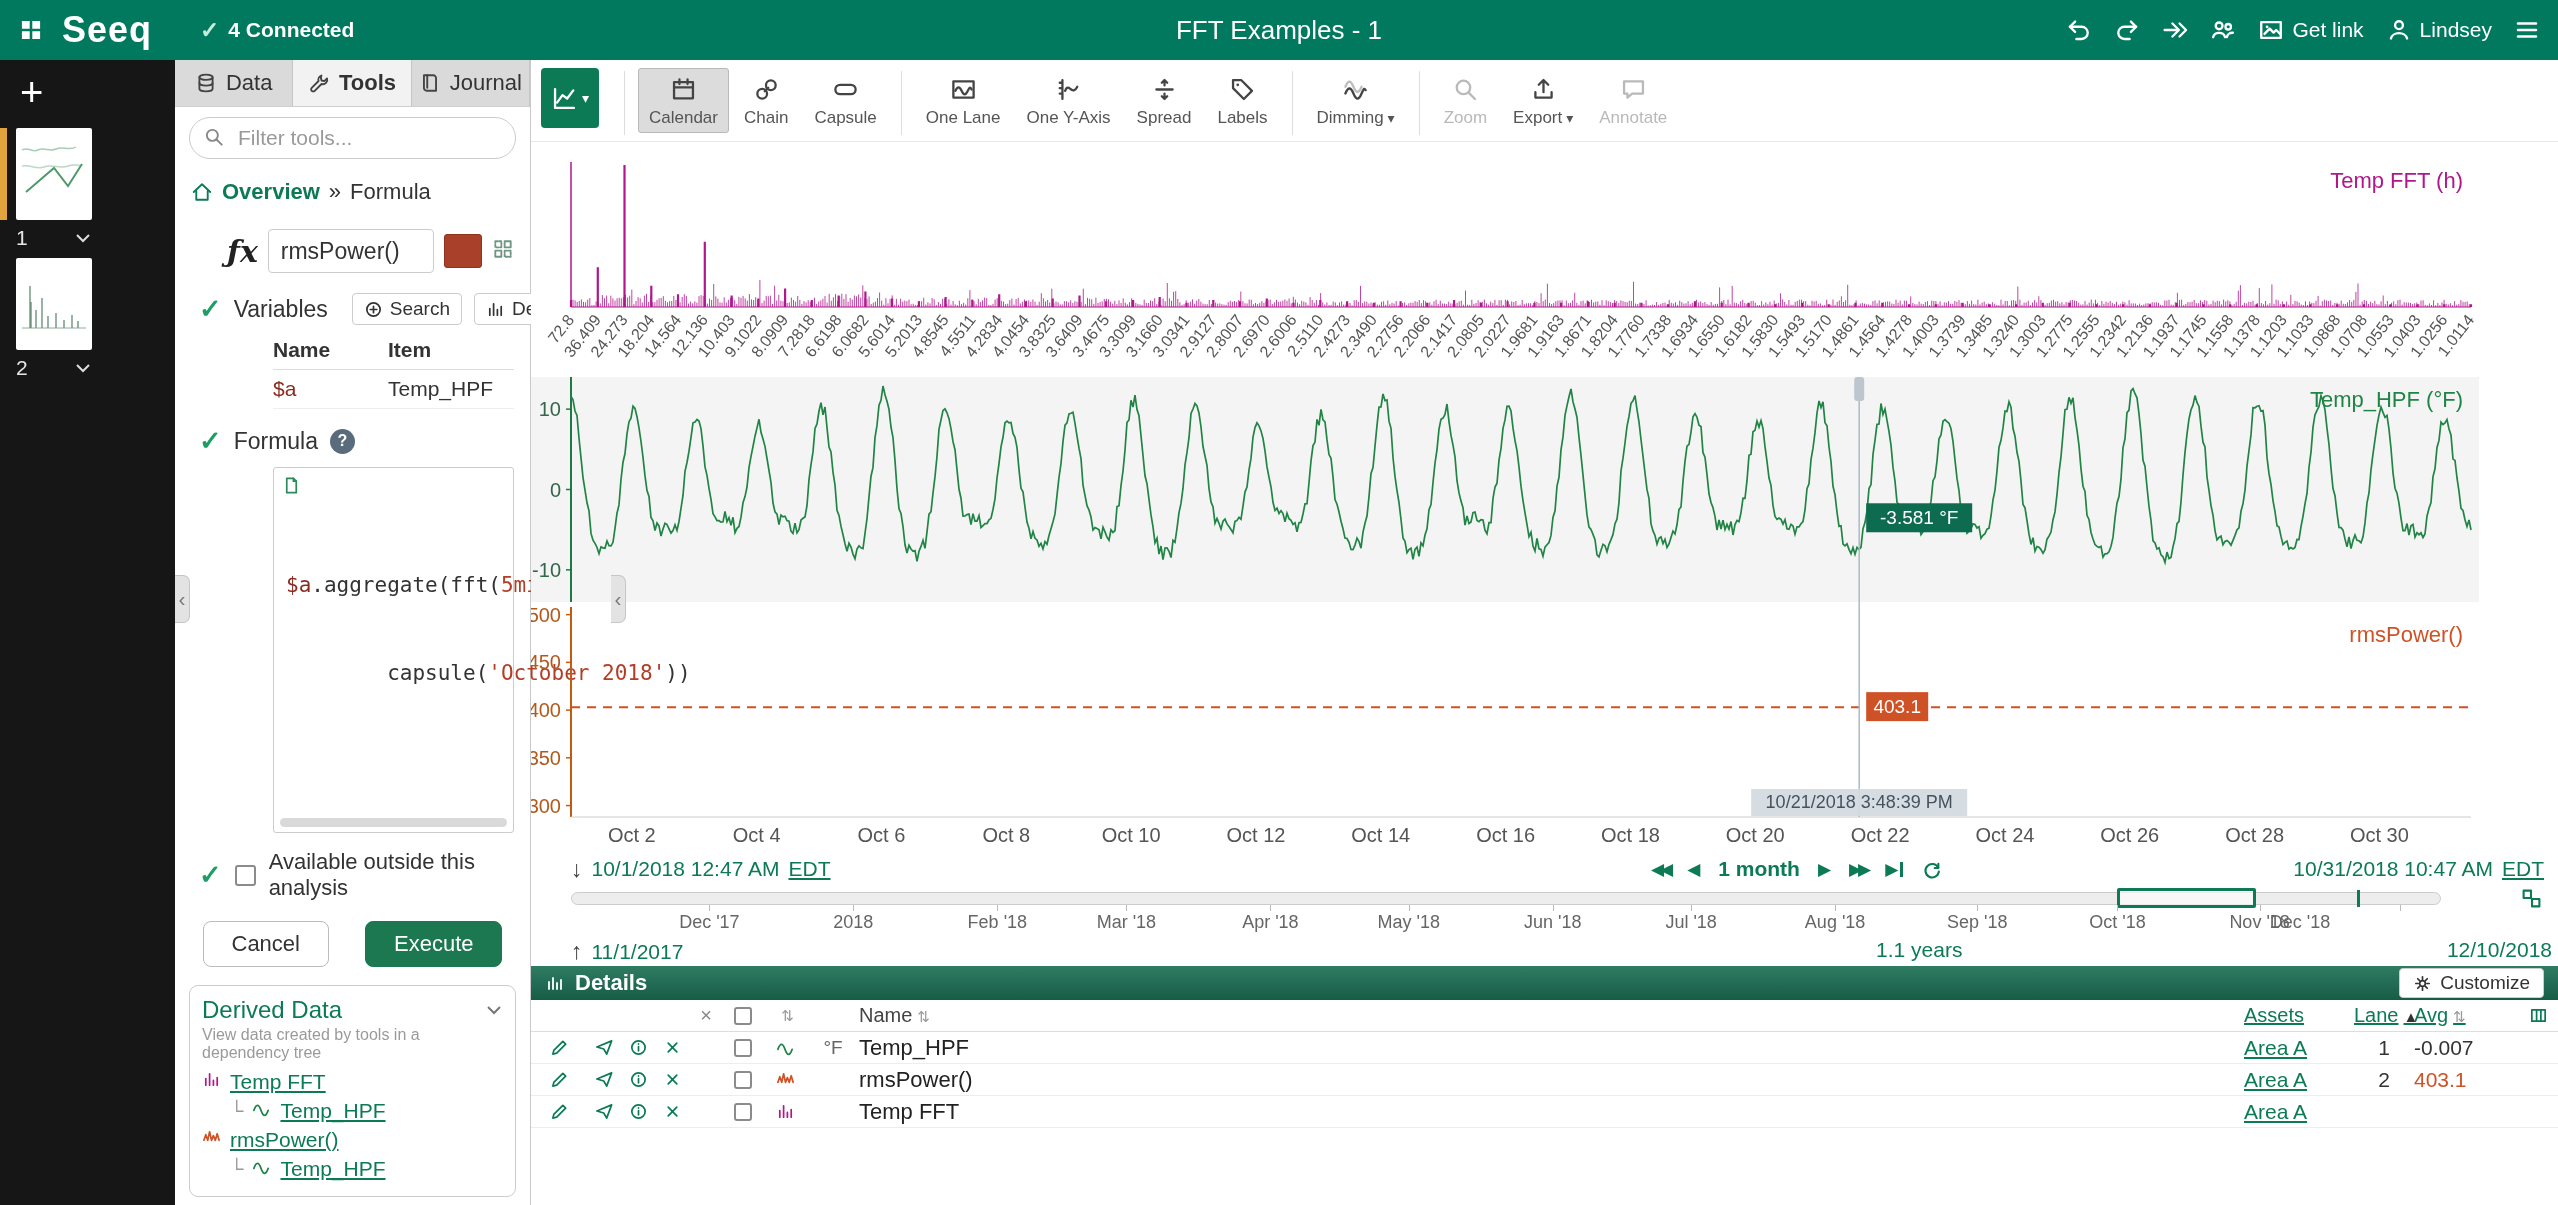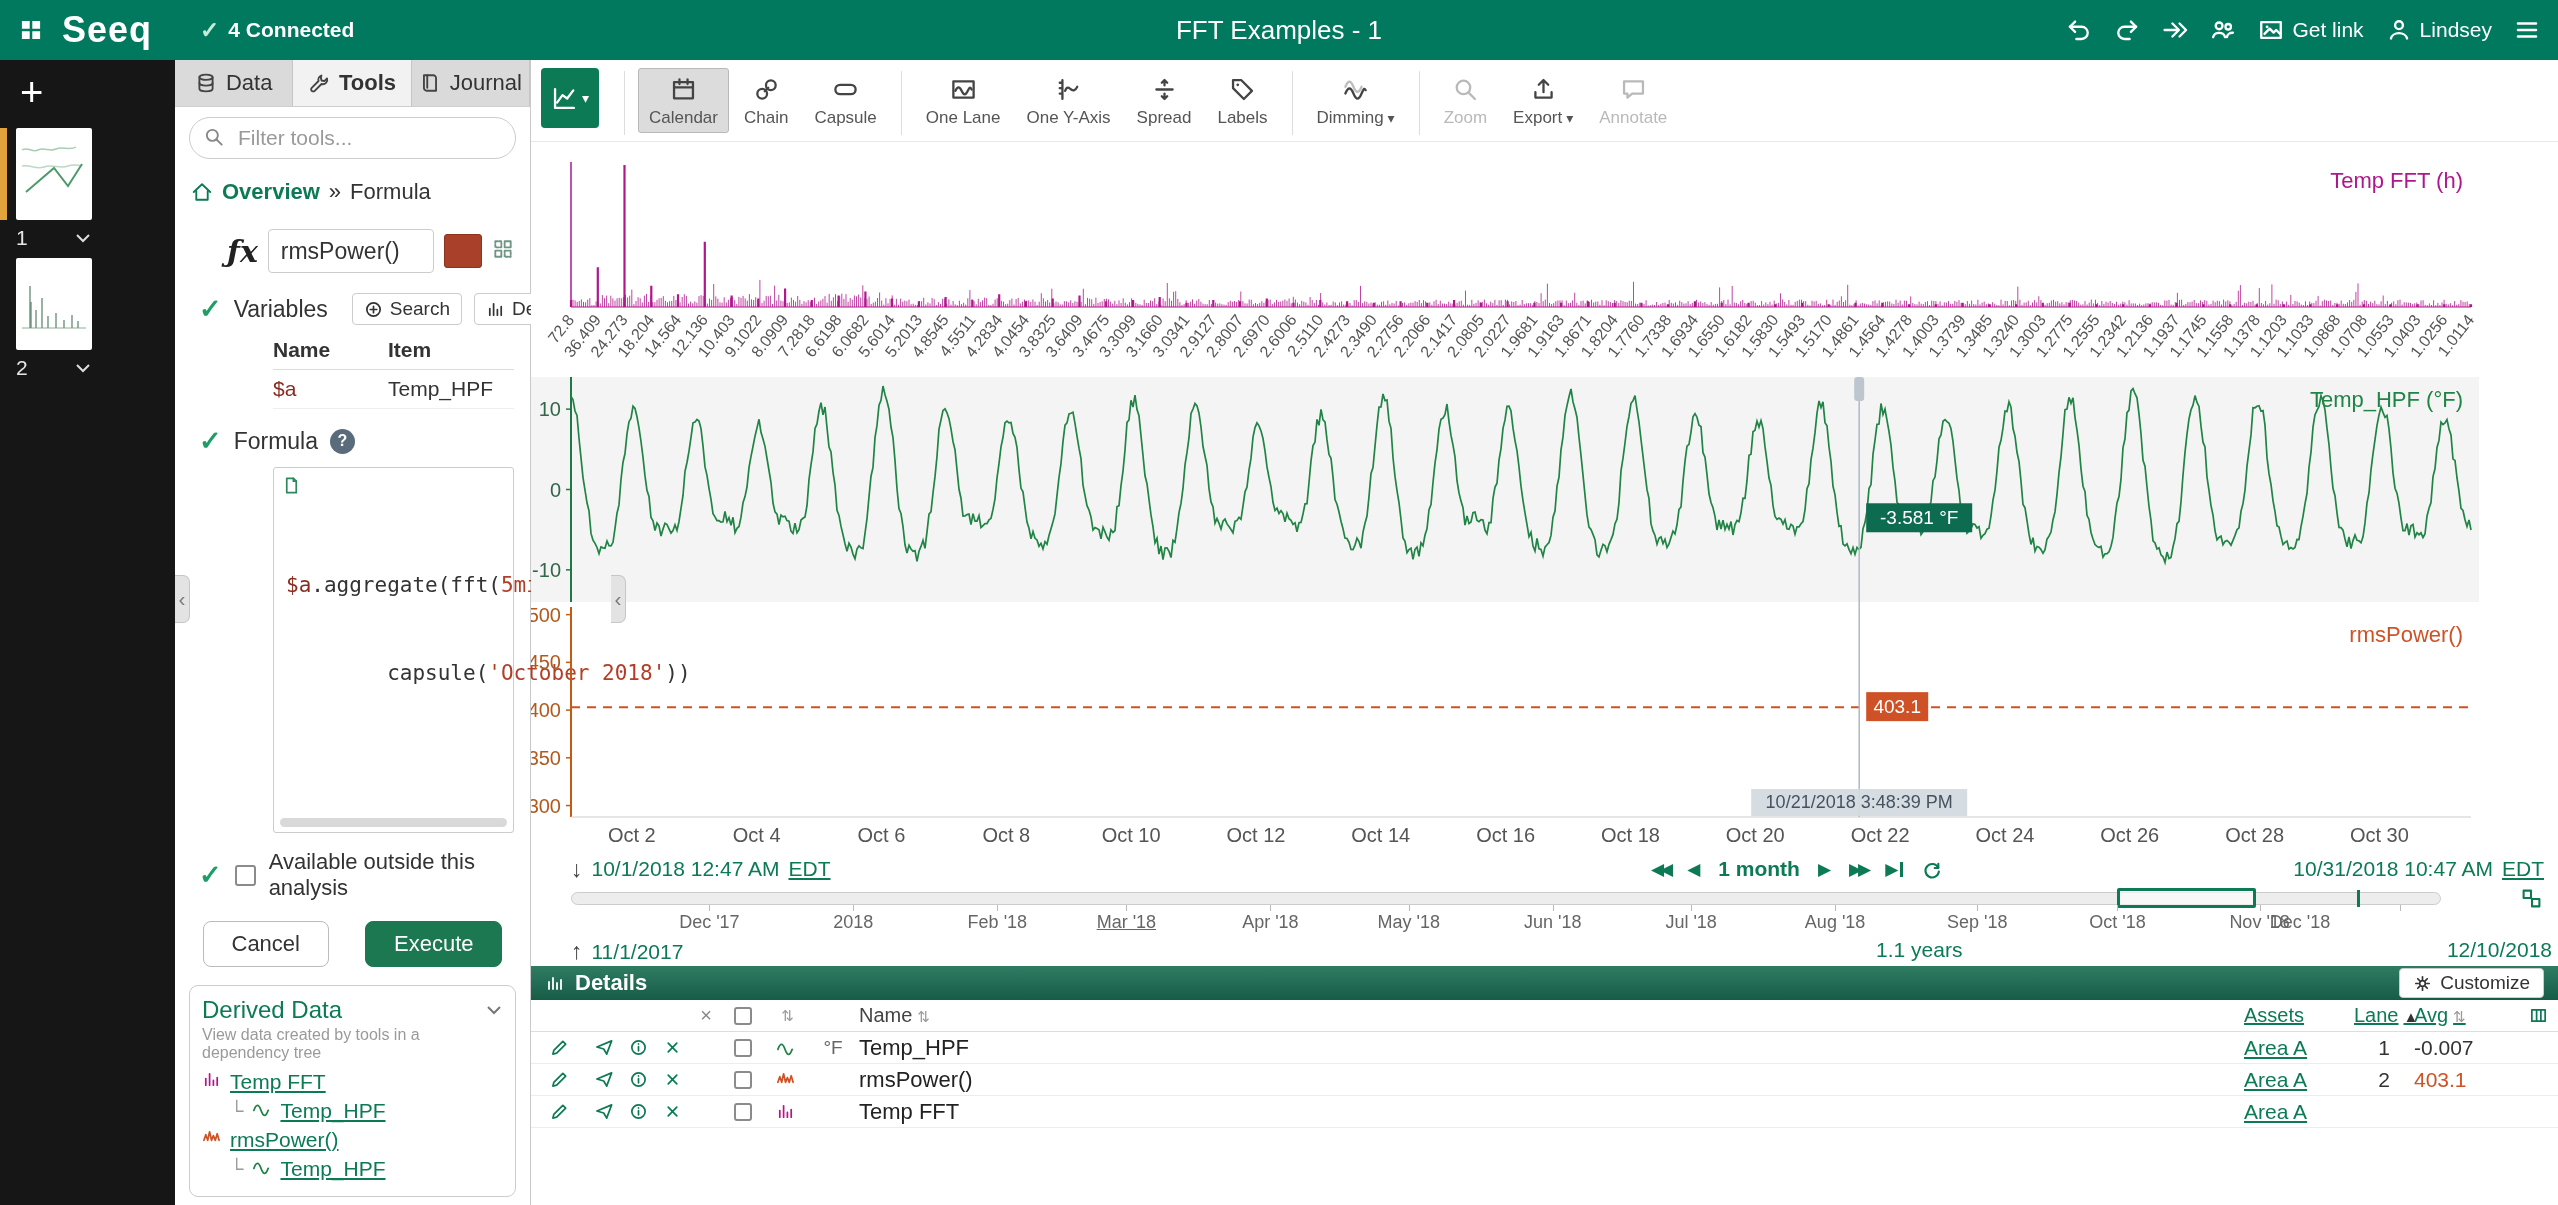--- a/index.html
+++ b/index.html
@@ -688,21 +688,21 @@
         <div class="tl-bar" id="tl-bar"></div>
         <div class="tl-selection" id="tl-sel" style="left: 1586.49px; width: 138.38px;"></div>
         <i id="tl-now" style="left: 1825.85px;"></i>
         <div id="tl-labels">
             <span class="tl-label" style="left: 178.38px;">Dec '17</span>
             <i class="tl-tick" style="left: 178.38px;"></i>
             <span class="tl-label" style="left: 322.37px;">2018</span>
             <i class="tl-tick" style="left: 322.37px;"></i>
             <span class="tl-label" style="left: 466.36px;">Feb '18</span>
             <i class="tl-tick" style="left: 466.36px;"></i>
-            <span class="tl-label" style="left: 595.39px; text-decoration: underline;">Mar '18</span>
+            <span class="tl-label" style="left: 595.39px;">Mar '18</span>
             <i class="tl-tick" style="left: 595.39px;"></i>
             <span class="tl-label" style="left: 739.38px;">Apr '18</span>
             <i class="tl-tick" style="left: 739.38px;"></i>
             <span class="tl-label" style="left: 877.76px;">May '18</span>
             <i class="tl-tick" style="left: 877.76px;"></i>
             <span class="tl-label" style="left: 1021.75px;">Jun '18</span>
             <i class="tl-tick" style="left: 1021.75px;"></i>
             <span class="tl-label" style="left: 1160.13px;">Jul '18</span>
             <i class="tl-tick" style="left: 1160.13px;"></i>
             <span class="tl-label" style="left: 1304.12px;">Aug '18</span>

